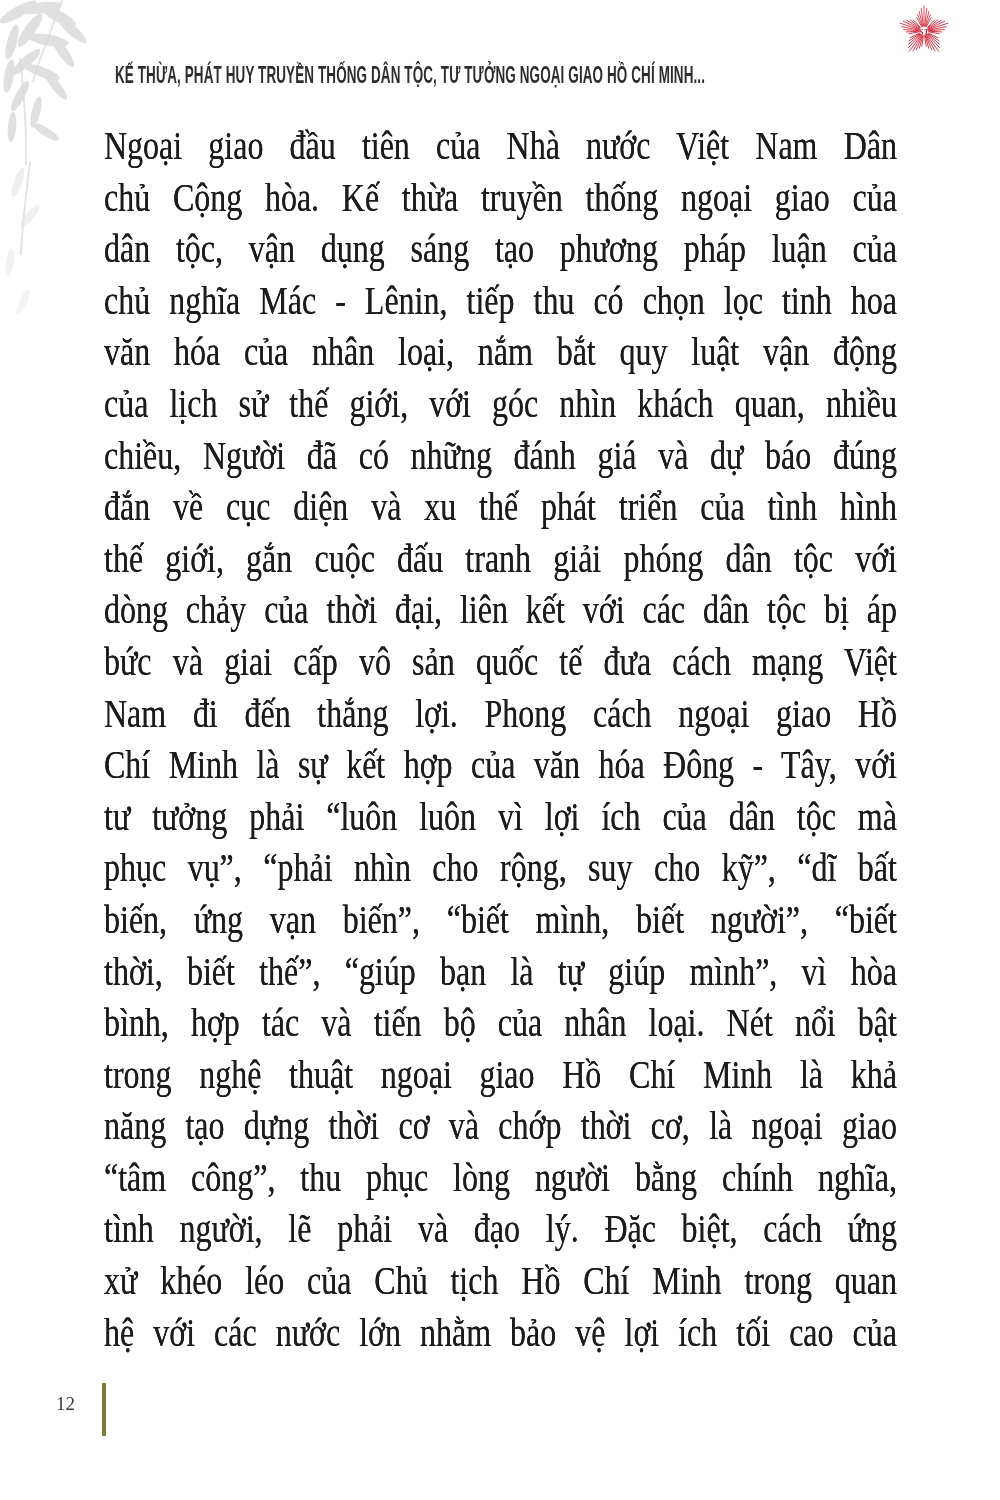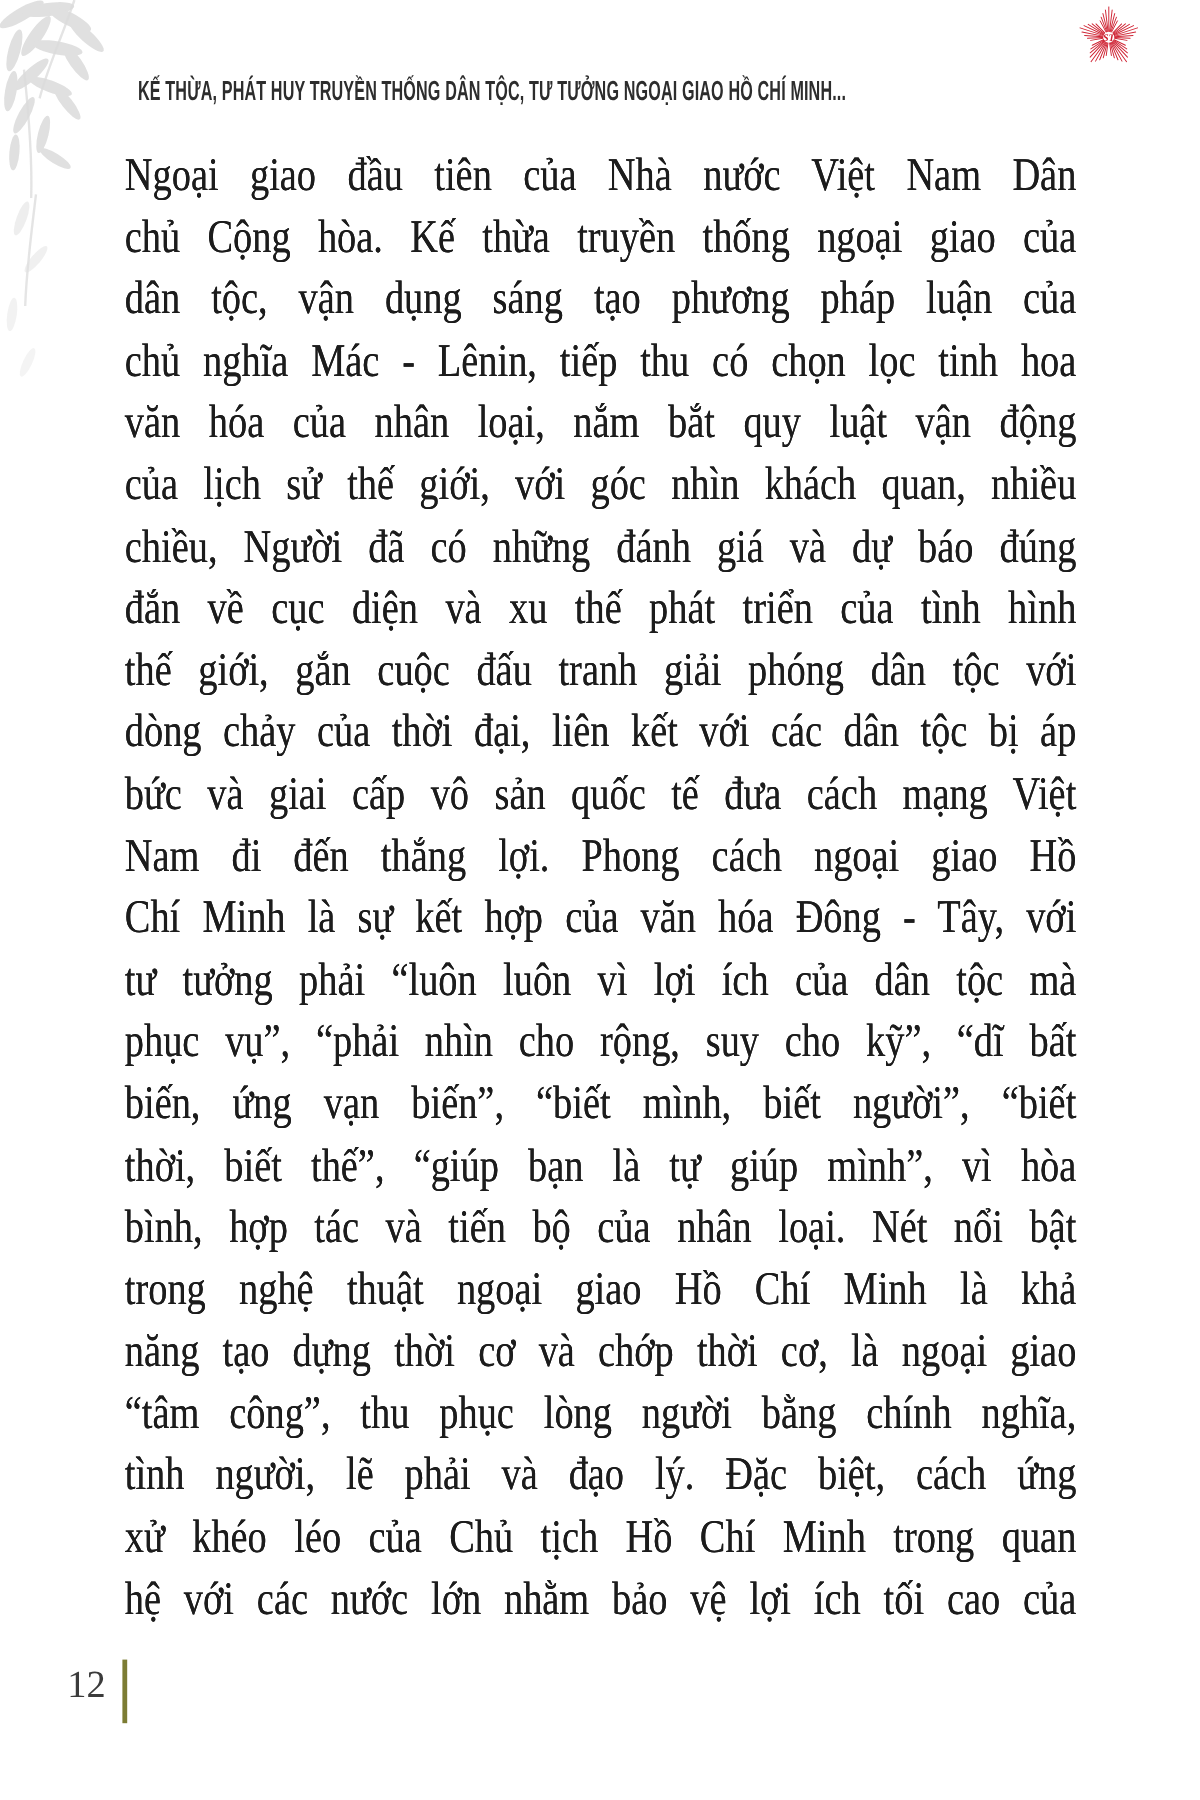--- a/index.html
+++ b/index.html
@@ -63,21 +63,21 @@
     white-space: nowrap;          
     overflow: visible;
     text-shadow: 0 0 0.5px currentColor; 
   }
 
   
   .folio {
     position: absolute;
     left: 56px; top: 1389px;
     font-family: "Liberation Serif", serif;
-    font-size: 32px;
+    font-size: 19px;
     line-height: 29px;
     color: #3b3b3b;
   }
   .folio-rule {
     position: absolute;
     left: 102px; top: 1383px;
     width: 3.5px; height: 53px;
     background: var(--olive, #7c7c33);
   }
 </style>

